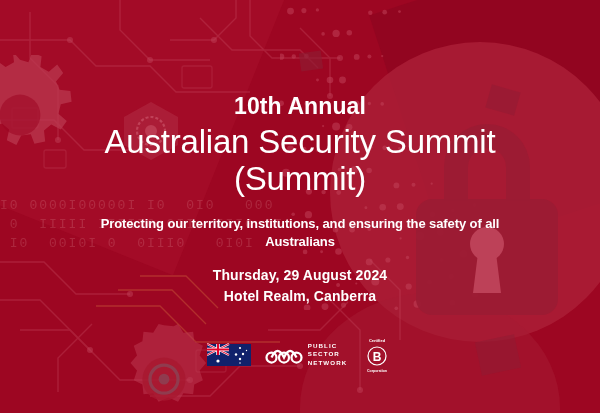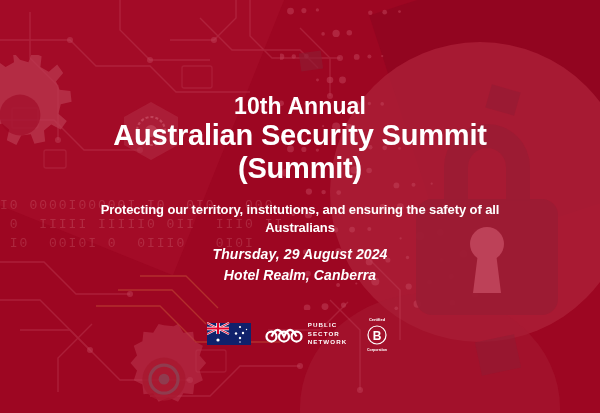--- a/index.html
+++ b/index.html
@@ -141,43 +141,43 @@
   }
 
   .kicker {
     margin-top: 94px;
     font-size: 23px;
     font-weight: bold;
     letter-spacing: .1px;
     line-height: 1.1;
   }
   .title {
-    font-size: 29px;
-    font-weight: bold;
+    margin-top: 5px;
+    font-size: 33px;
+    font-weight: normal;
     line-height: 1.12;
     letter-spacing: -.2px;
   }
   .title .l2 { display: block; }
 
   .tagline {
     margin-top: 17px;
     font-size: 13px;
     font-weight: bold;
     line-height: 1.35;
     max-width: 430px;
     letter-spacing: -.1px;
   }
 
   .when {
-    margin-top: 8px;
+    margin-top: 15px;
     font-size: 14px;
     font-weight: bold;
     line-height: 1.45;
     letter-spacing: .1px;
-    font-style: italic;
   }
 
   
   .logos {
     margin-top: 30px;
     display: flex;
     align-items: center;
     gap: 14px;
   }
   .flag-au {

